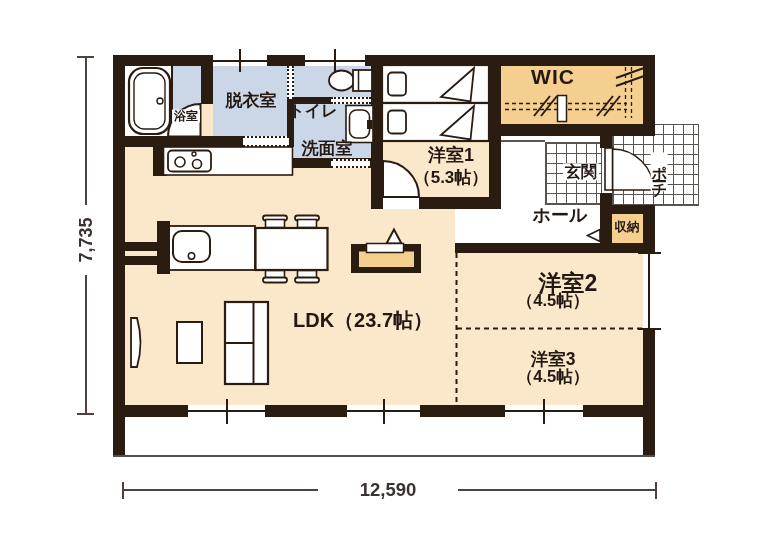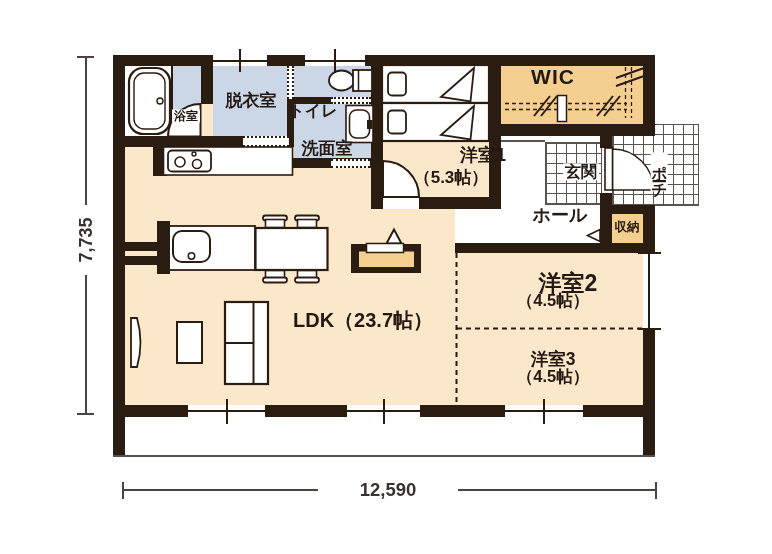--- a/index.html
+++ b/index.html
@@ -200,21 +200,21 @@
     <g>
       <line x1="456.5" y1="253" x2="456.5" y2="404" stroke="#2b1c12" stroke-width="2" stroke-dasharray="5 4"></line>
       <line x1="457" y1="328.5" x2="643" y2="328.5" stroke="#2b1c12" stroke-width="2" stroke-dasharray="5 4"></line>
     </g>
   </svg>
 
   <div class="lbl chip" style="left:186px;top:88px;font-size:12px;margin-top:28px;">浴室</div>
   <div class="lbl" style="left:251px;top:101px;font-size:17px;">脱衣室</div>
   <div class="lbl" style="left:313px;top:78px;font-size:16px;margin-top:33px;">トイレ</div>
   <div class="lbl" style="left:327px;top:149px;font-size:17px;">洗面室</div>
-  <div class="lbl" style="left:451px;top:156px;font-size:18px;margin-left:32px;">洋室1</div>
+  <div class="lbl" style="left:451px;top:156px;font-size:18px;">洋室1</div>
   <div class="lbl" style="left:451px;top:178px;font-size:17px;">（5.3帖）</div>
   <div class="lbl" style="left:553px;top:77px;font-size:21px;letter-spacing:1px;">WIC</div>
   <div class="lbl chip" style="left:581px;top:172px;font-size:16px;text-align:center;">玄関</div>
   <div class="lbl chip vtext" style="left:659px;top:172px;font-size:15.5px;padding:2px 0;">ポーチ</div>
   <div class="lbl" style="left:560px;top:216px;font-size:18px;">ホール</div>
   <div class="lbl" style="left:627px;top:228px;font-size:12.5px;">収納</div>
   <div class="lbl" style="left:363px;top:321px;font-size:20px;">LDK（23.7帖）</div>
   <div class="lbl" style="left:568px;top:283px;font-size:23px;">洋室2</div>
   <div class="lbl" style="left:553px;top:301px;font-size:16.5px;">（4.5帖）</div>
   <div class="lbl" style="left:553px;top:359px;font-size:17.5px;">洋室3</div>

